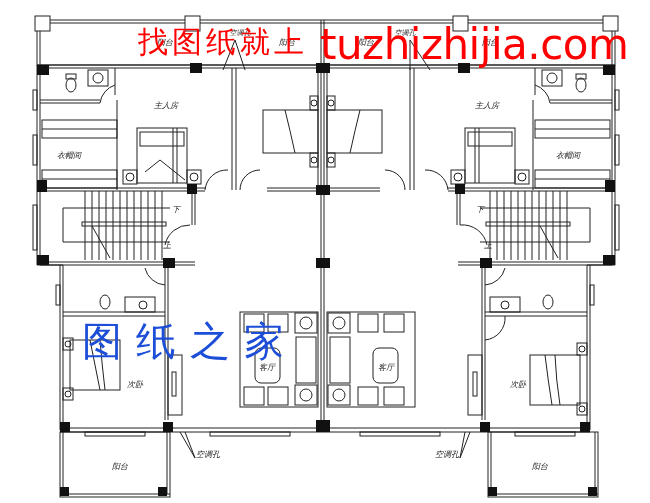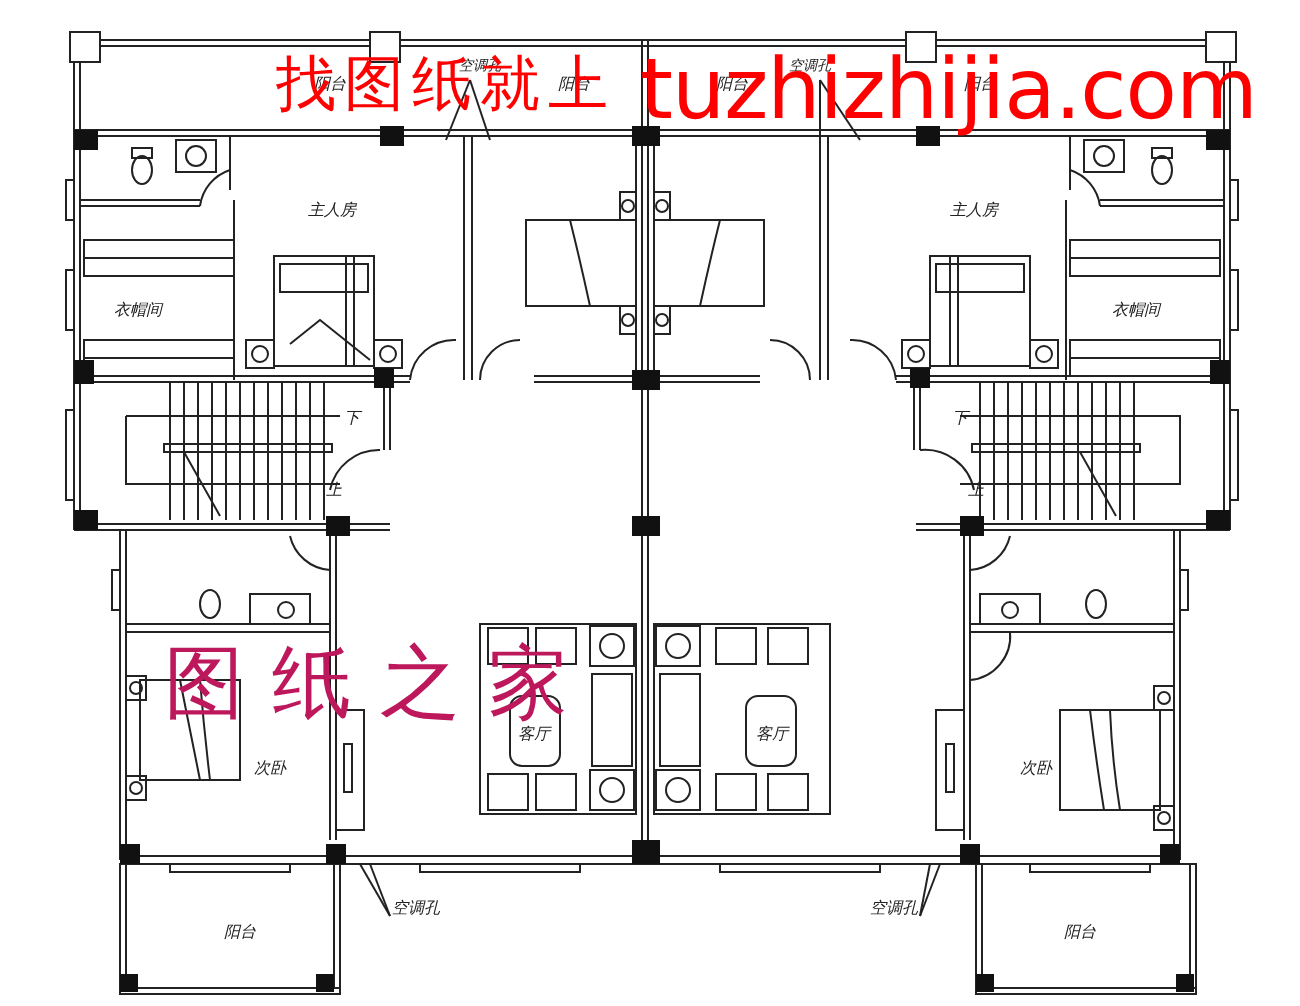--- a/index.html
+++ b/index.html
@@ -1,21 +1,21 @@
 <!DOCTYPE html>
 <html><head>
 <meta charset="utf-8">
 <style>
   html, body { margin: 0; padding: 0; background: #ffffff; }
   body { width: 650px; height: 503px; position: relative; overflow: hidden; font-family: "DejaVu Sans", sans-serif; }
   #plan { position: absolute; left: 0; top: 0; }
   .lbl { position: absolute; font-size: 8px; color: #222; white-space: nowrap; transform: translate(-50%, -50%); font-family: "DejaVu Sans", sans-serif; font-style: italic; }
   .wm1 { position: absolute; left: 138px; top: 22px; font-size: 30px; color: #ff0000; letter-spacing: 4px; font-family: Liberation Serif, serif; white-space: nowrap; }
   .wm2 { position: absolute; left: 320px; top: 20px; font-size: 42px; color: #ff0000; font-family: "DejaVu Sans", sans-serif; white-space: nowrap; letter-spacing: -0.5px; }
-  .wm3 { position: absolute; left: 82px; top: 314px; font-size: 40px; color: #be185d; letter-spacing: 14px; font-family: "DejaVu Serif", serif; white-space: nowrap; }
+  .wm3 { position: absolute; left: 82px; top: 314px; font-size: 40px; color: #1d4ed8; letter-spacing: 14px; font-family: "DejaVu Serif", serif; white-space: nowrap; }
 </style>
 </head>
 <body>
 
 <svg id="plan" width="650" height="503" viewBox="0 0 650 503" xmlns="http://www.w3.org/2000/svg">
   <g stroke="#222" stroke-width="1" fill="none">
 
     <rect x="37" y="20" width="578" height="45"></rect>
     <line x1="37" y1="23" x2="615" y2="23"></line>
     <line x1="40" y1="23" x2="40" y2="65"></line>

